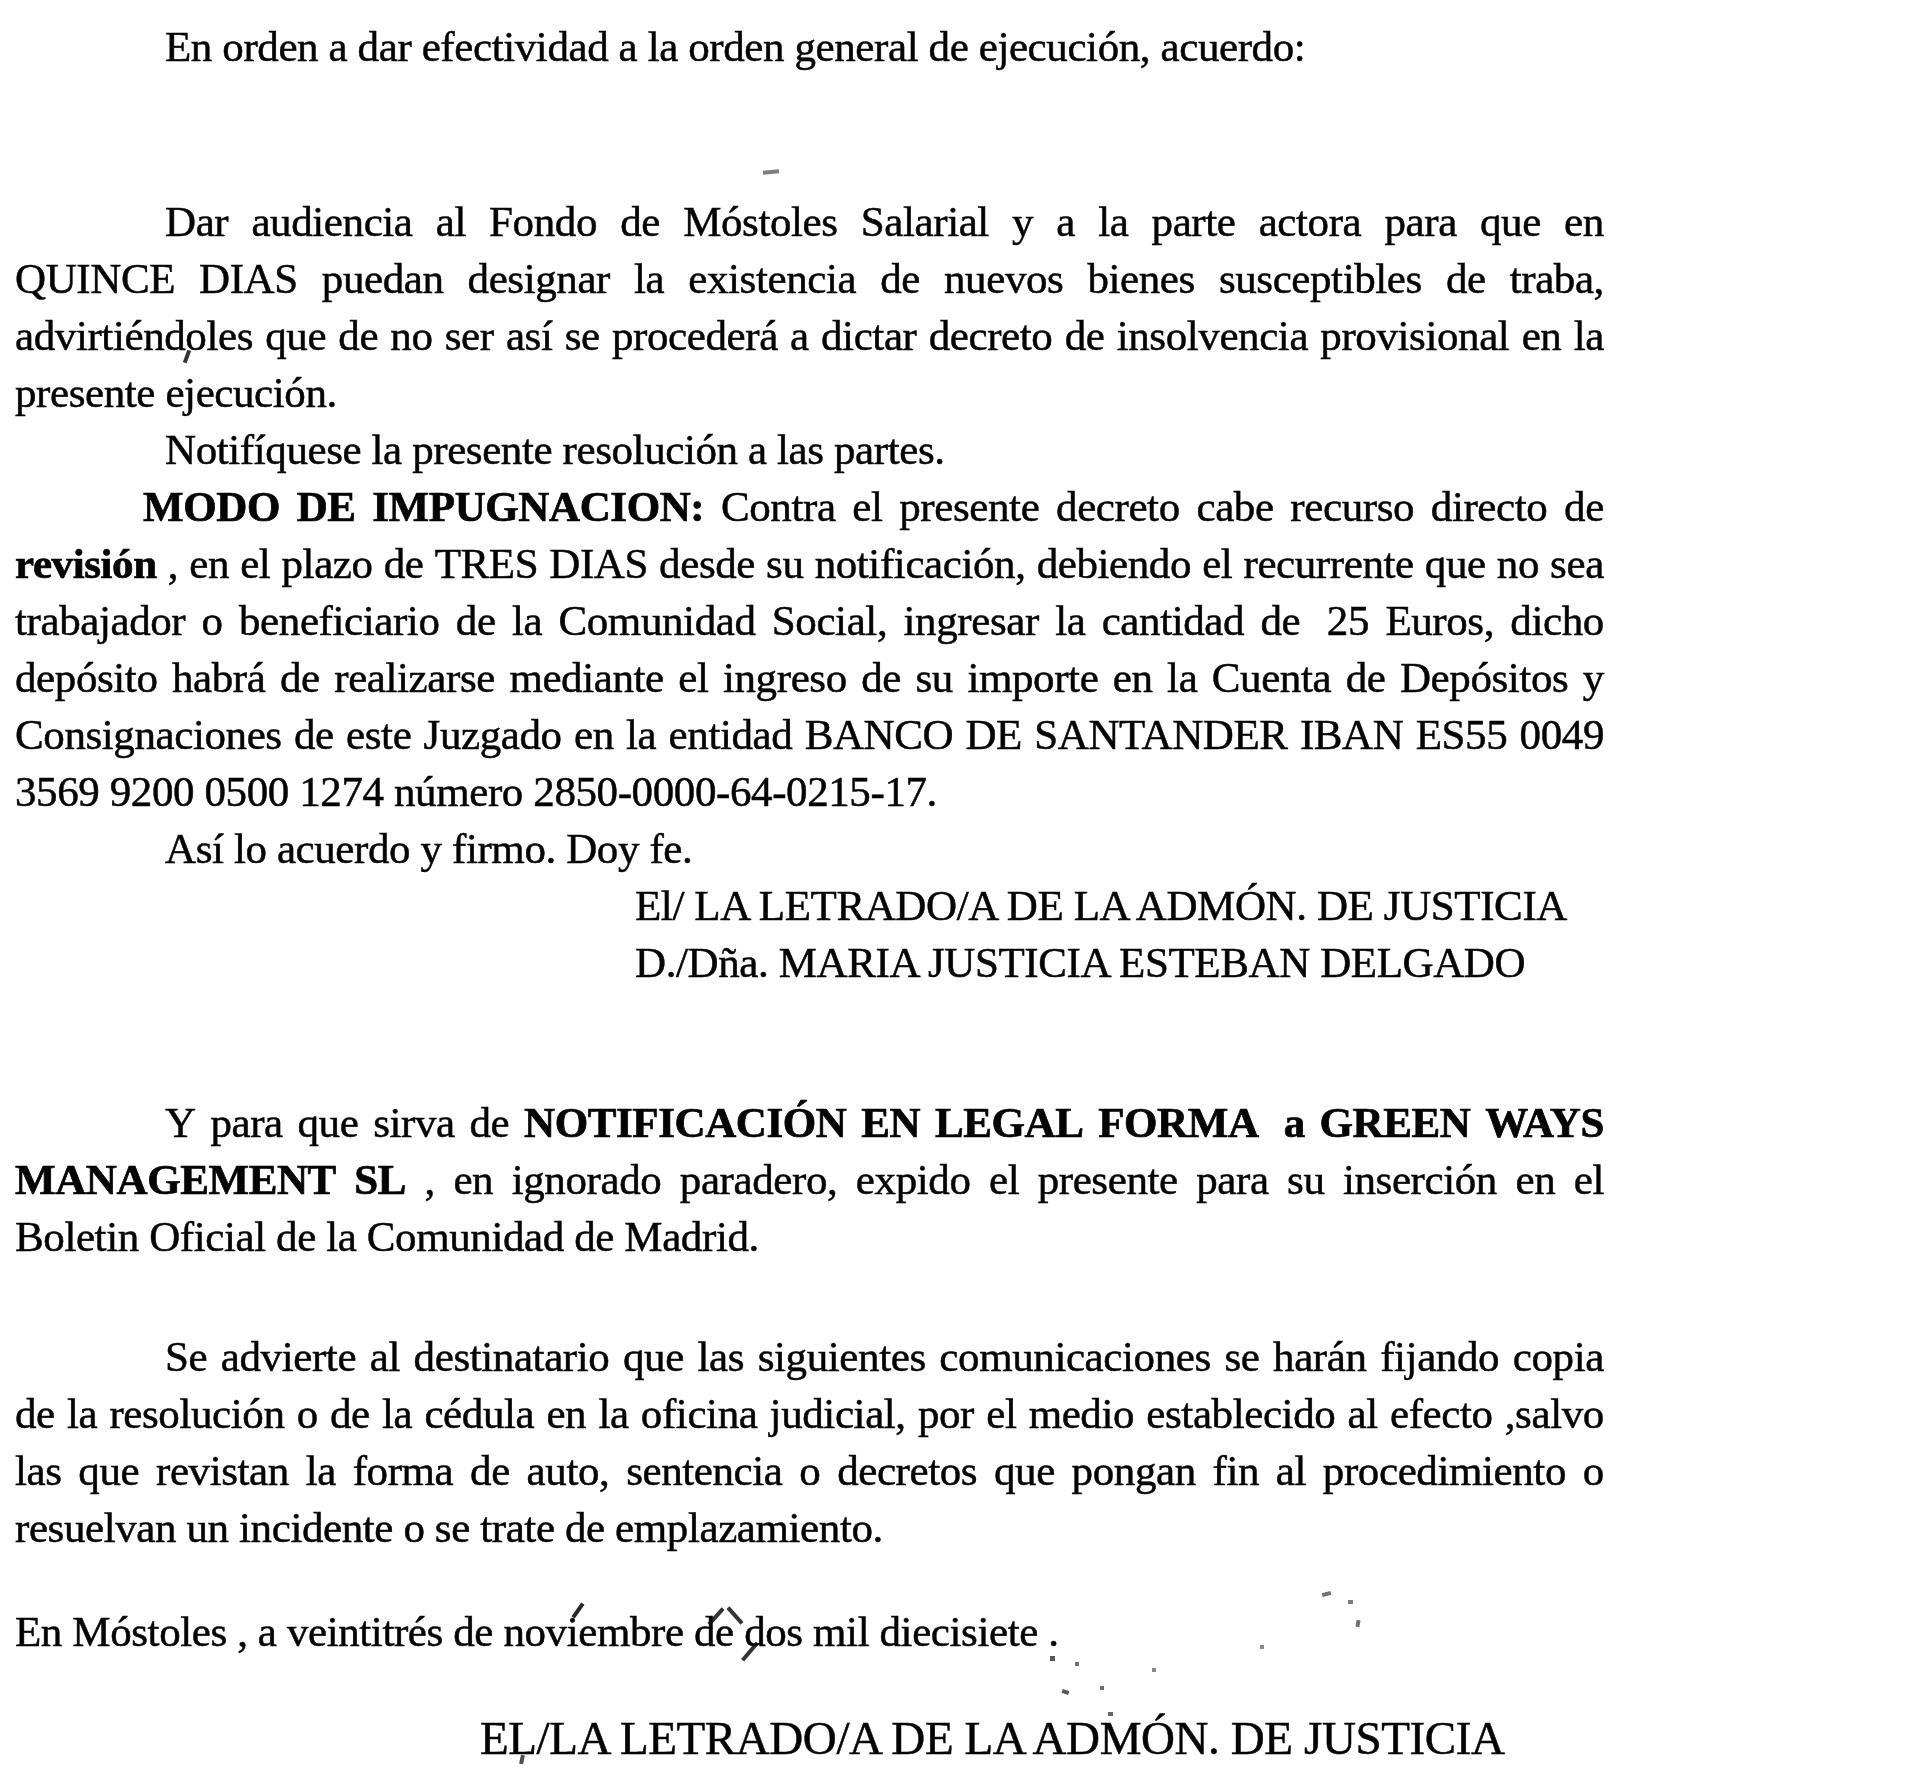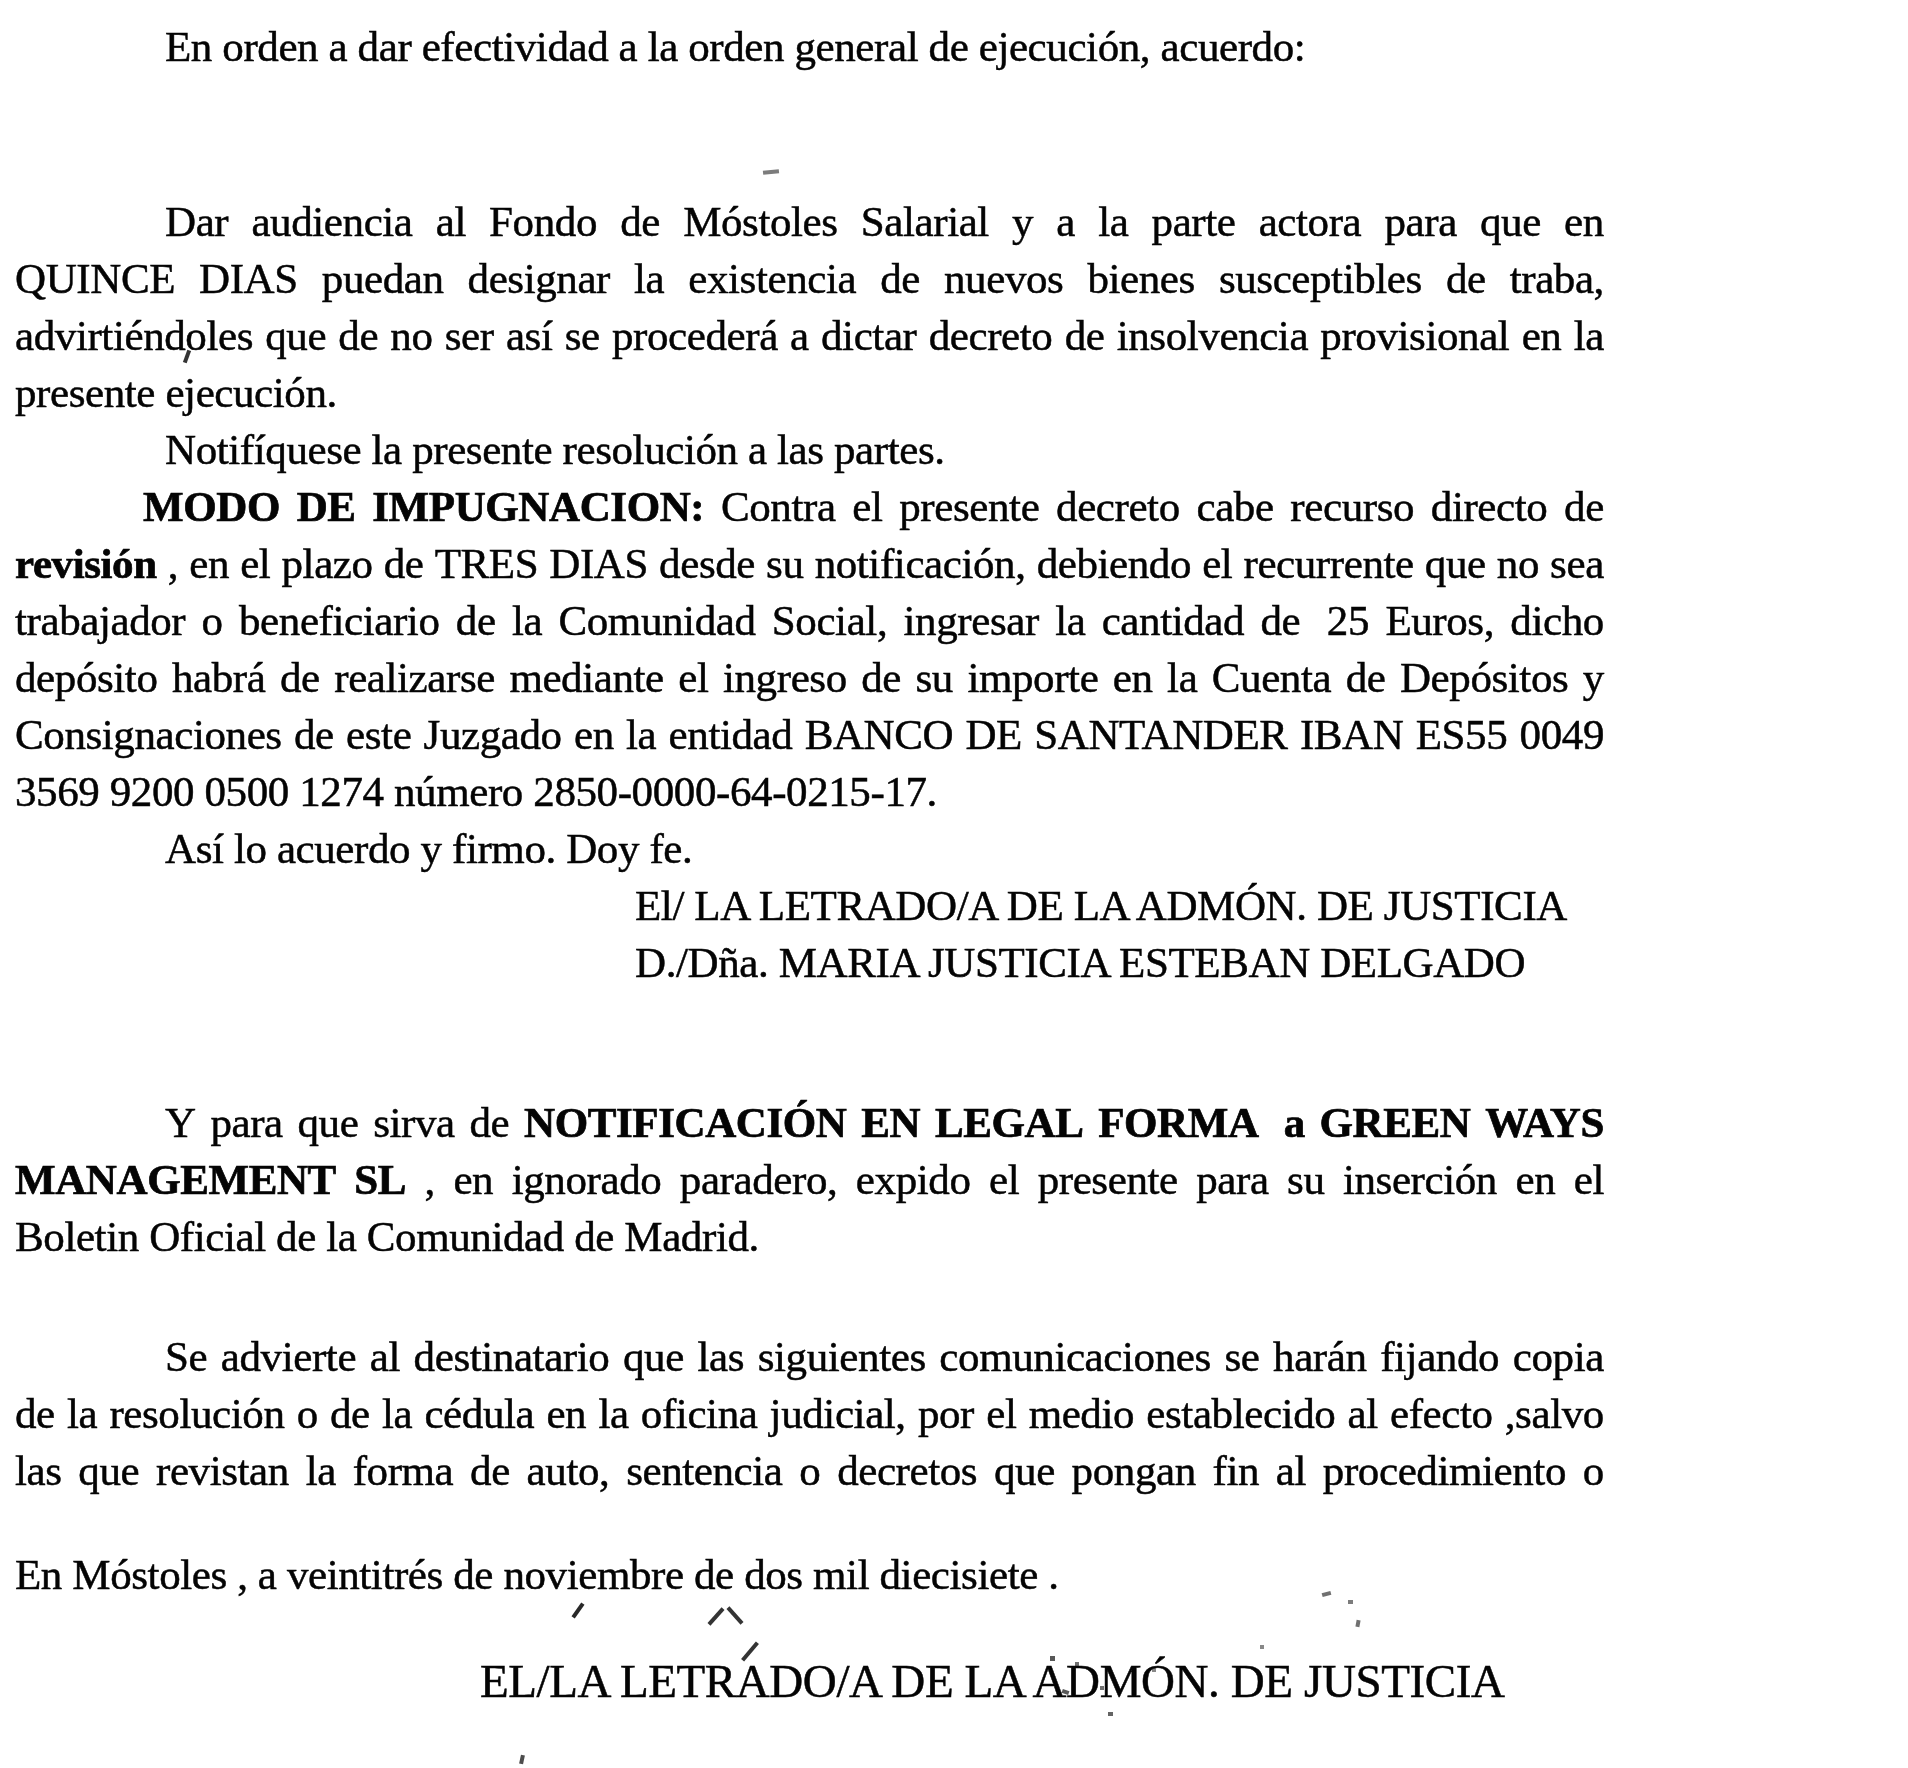--- a/index.html
+++ b/index.html
@@ -265,20 +265,21 @@
         <span>sentencia</span>
         <span>o</span>
         <span>decretos</span>
         <span>que</span>
         <span>pongan</span>
         <span>fin</span>
         <span>al</span>
         <span>procedimiento</span>
         <span>o</span>
       </div>
+      <div class="line"><span>resuelvan un incidente o se trate de emplazamiento.</span></div>
       <div class="line" style="margin-top: 47px;"><span>En Móstoles , a veintitrés de noviembre de dos mil diecisiete .</span></div>
       <div class="line" style="margin-top: 50px; padding-left: 465px; font-size: 47px;"><span>EL/LA LETRADO/A DE LA ADMÓN. DE JUSTICIA</span></div>
     </div>
 <div class="artifact" style="left: 763px; top: 170px; width: 16px; height: 4px; opacity: 0.55; transform: rotate(-6deg);"></div>
     <div class="artifact" style="left: 185px; top: 350px; width: 4px; height: 13px; opacity: 0.85; transform: rotate(20deg);"></div>
     <div class="artifact" style="left: 576px; top: 1602px; width: 4px; height: 17px; opacity: 0.9; transform: rotate(35deg);"></div>
     <div class="artifact" style="left: 714px; top: 1606px; width: 4px; height: 21px; opacity: 0.85; transform: rotate(42deg);"></div>
     <div class="artifact" style="left: 733px; top: 1605px; width: 4px; height: 21px; opacity: 0.85; transform: rotate(-42deg);"></div>
     <div class="artifact" style="left: 748px; top: 1640px; width: 4px; height: 23px; opacity: 0.85; transform: rotate(40deg);"></div>
     <div class="artifact" style="left: 520px; top: 1755px; width: 4px; height: 9px; opacity: 0.75; transform: rotate(12deg);"></div>

